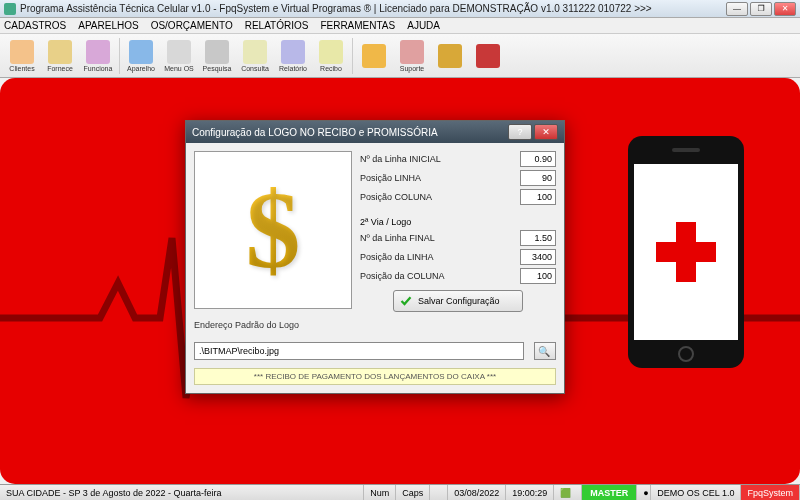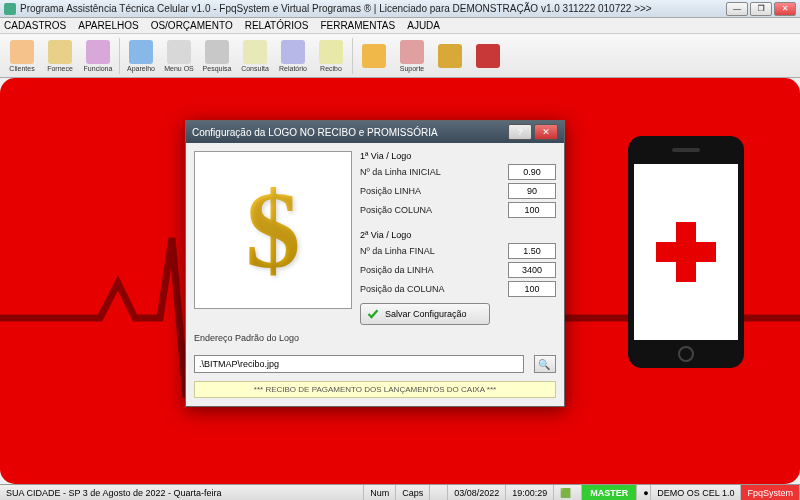--- a/index.html
+++ b/index.html
@@ -34,22 +34,22 @@
 .dlg-btn { width: 24px; height: 16px; background: linear-gradient(#eee,#ccc); border: 1px solid #555; border-radius: 2px; font-size: 9px; text-align: center; line-height: 14px; cursor: pointer; }
 .dlg-btn.x { background: linear-gradient(#e77,#c33); color: #fff; }
 .dlg-body { padding: 8px; }
 .dlg-row { display: flex; gap: 8px; }
 .logo-preview { width: 158px; height: 158px; background: #fff; border: 1px solid #999; display: flex; align-items: center; justify-content: center; }
 .dollar-sign { font-size: 110px; font-weight: bold; background: linear-gradient(#fc3, #c90); -webkit-background-clip: text; background-clip: text; color: transparent; text-shadow: 2px 2px 4px rgba(0,0,0,.15); font-family: Georgia, serif; }
 .fields { flex: 1; font-size: 9px; }
 .field-group-title { font-size: 9px; color: #000; margin-bottom: 3px; }
 .field-row { display: flex; align-items: center; margin-bottom: 3px; }
 .field-label { flex: 1; color: #222; }
-.field-input { width: 48px; height: 16px; border: 1px solid #888; background: #fff; font-size: 9px; text-align: center; padding: 0 3px; }
-.dlg-buttons { margin-top: 6px; display: flex; flex-direction: column; gap: 4px; align-items: flex-start; }
+.field-input { width: 36px; height: 16px; border: 1px solid #888; background: #fff; font-size: 9px; text-align: right; padding: 0 3px; }
+.dlg-buttons { margin-top: 6px; display: flex; flex-direction: column; gap: 4px; align-items: center; }
 .action-btn { height: 22px; width: 130px; background: linear-gradient(#f8f8f8,#e0e0e0); border: 1px solid #888; border-radius: 3px; font-size: 9px; display: flex; align-items: center; padding: 0 6px; gap: 6px; cursor: pointer; }
 .action-icon { width: 12px; height: 12px; }
 .path-section { margin-top: 8px; }
 .path-label { font-size: 9px; color: #333; }
 .path-row { display: flex; gap: 10px; margin-top: 12px; }
 .path-input { flex: 1; height: 18px; border: 1px solid #888; background: #fff; font-size: 9px; padding: 0 4px; }
 .path-browse { width: 22px; height: 18px; background: linear-gradient(#f8f8f8,#ddd); border: 1px solid #888; cursor: pointer; display: flex; align-items: center; justify-content: center; font-size: 10px; }
 .footer-note { margin-top: 8px; background: #ffffcc; border: 1px solid #cc9; padding: 3px; font-size: 8px; text-align: center; color: #555; }
 .statusbar { height: 16px; background: linear-gradient(#f0f0f0,#dcdcdc); border-top: 1px solid #999; display: flex; align-items: flex-start; font-size: 9px; }
 .status-cell { padding: 0 6px; border-right: 1px solid #bbb; height: 100%; display: flex; align-items: center; }
@@ -153,21 +153,20 @@
         <div class="dlg-btn">?</div>
         <div class="dlg-btn x">✕</div>
       </div>
     </div>
     <div class="dlg-body">
       <div class="dlg-row">
         <div class="logo-preview">
           <div class="dollar-sign">$</div>
         </div>
         <div class="fields">
-          <div class="field-group-title">1ª Via / Logo</div>
           <div class="field-row">
               <span class="field-label">Nº da Linha INICIAL</span>
               <input class="field-input" value="0.90" style="">
             </div>
           <div class="field-row">
               <span class="field-label">Posição LINHA</span>
               <input class="field-input" value="90" style="">
             </div>
           <div class="field-row">
               <span class="field-label">Posição COLUNA</span>

